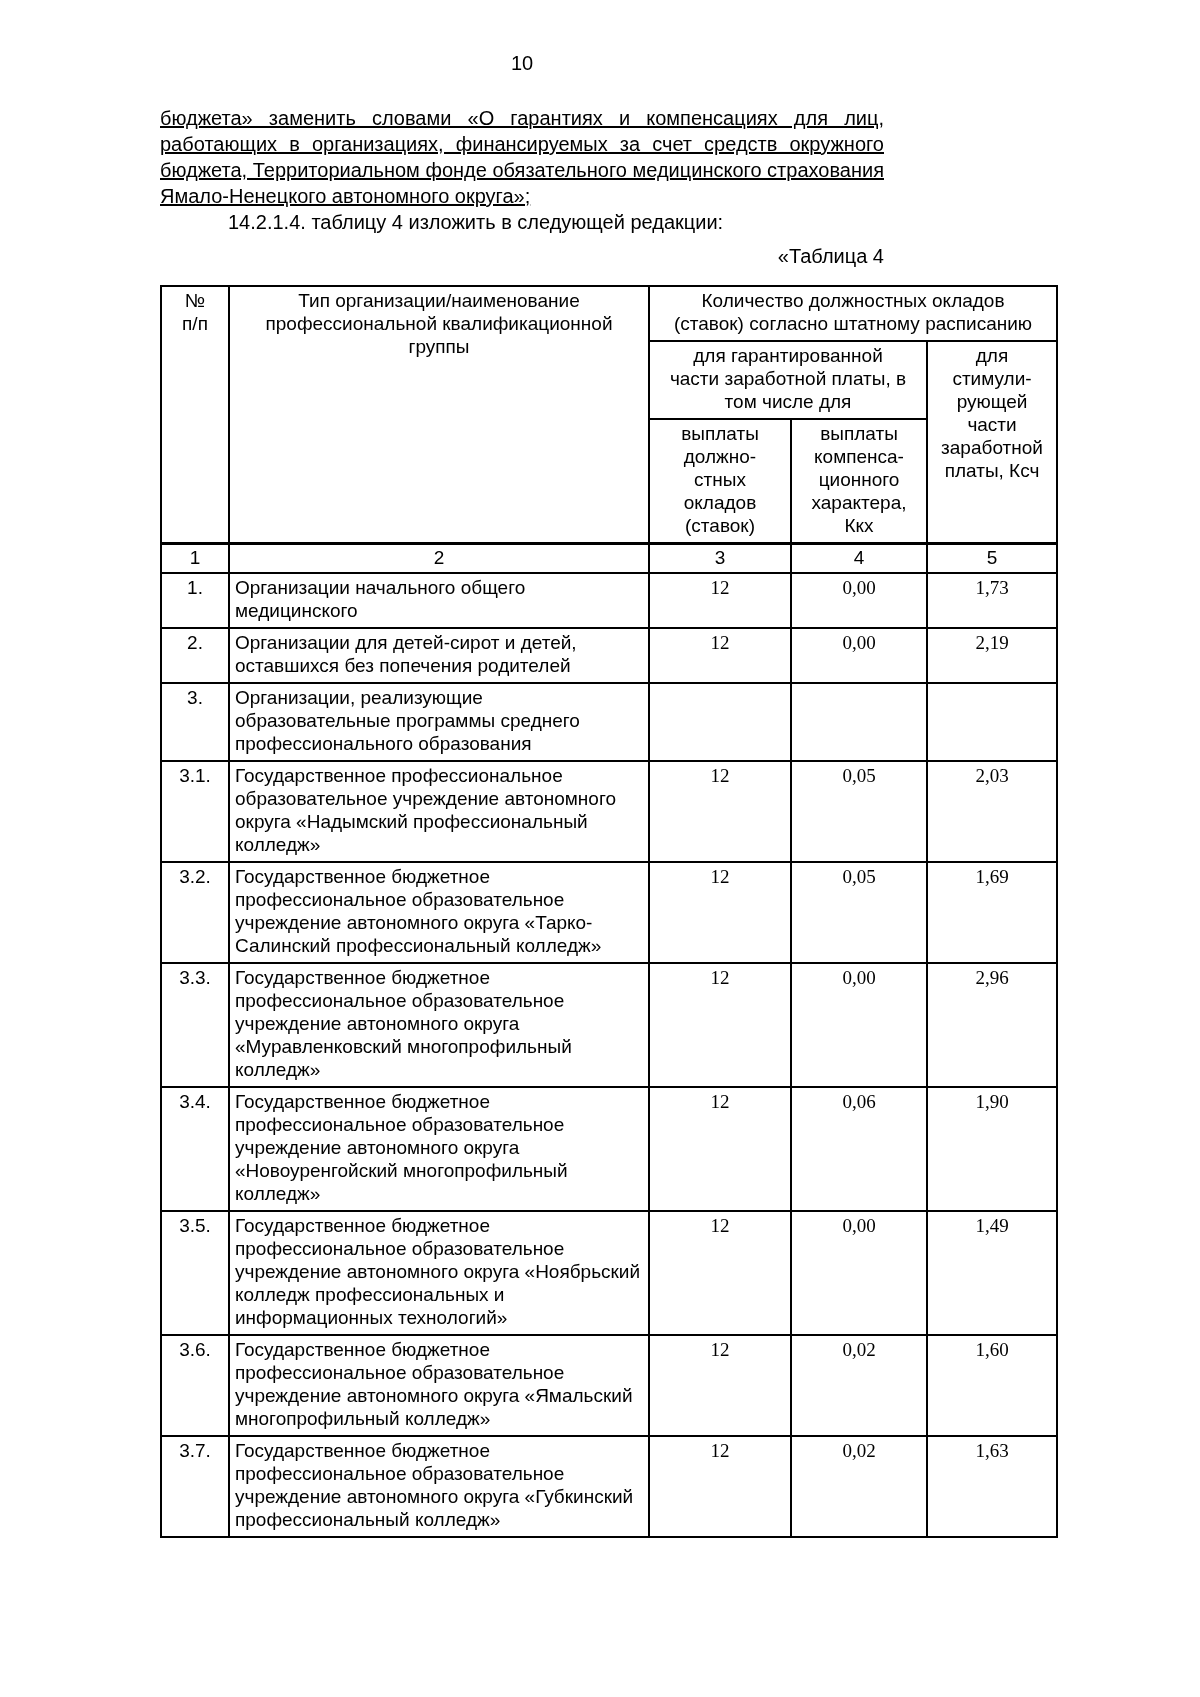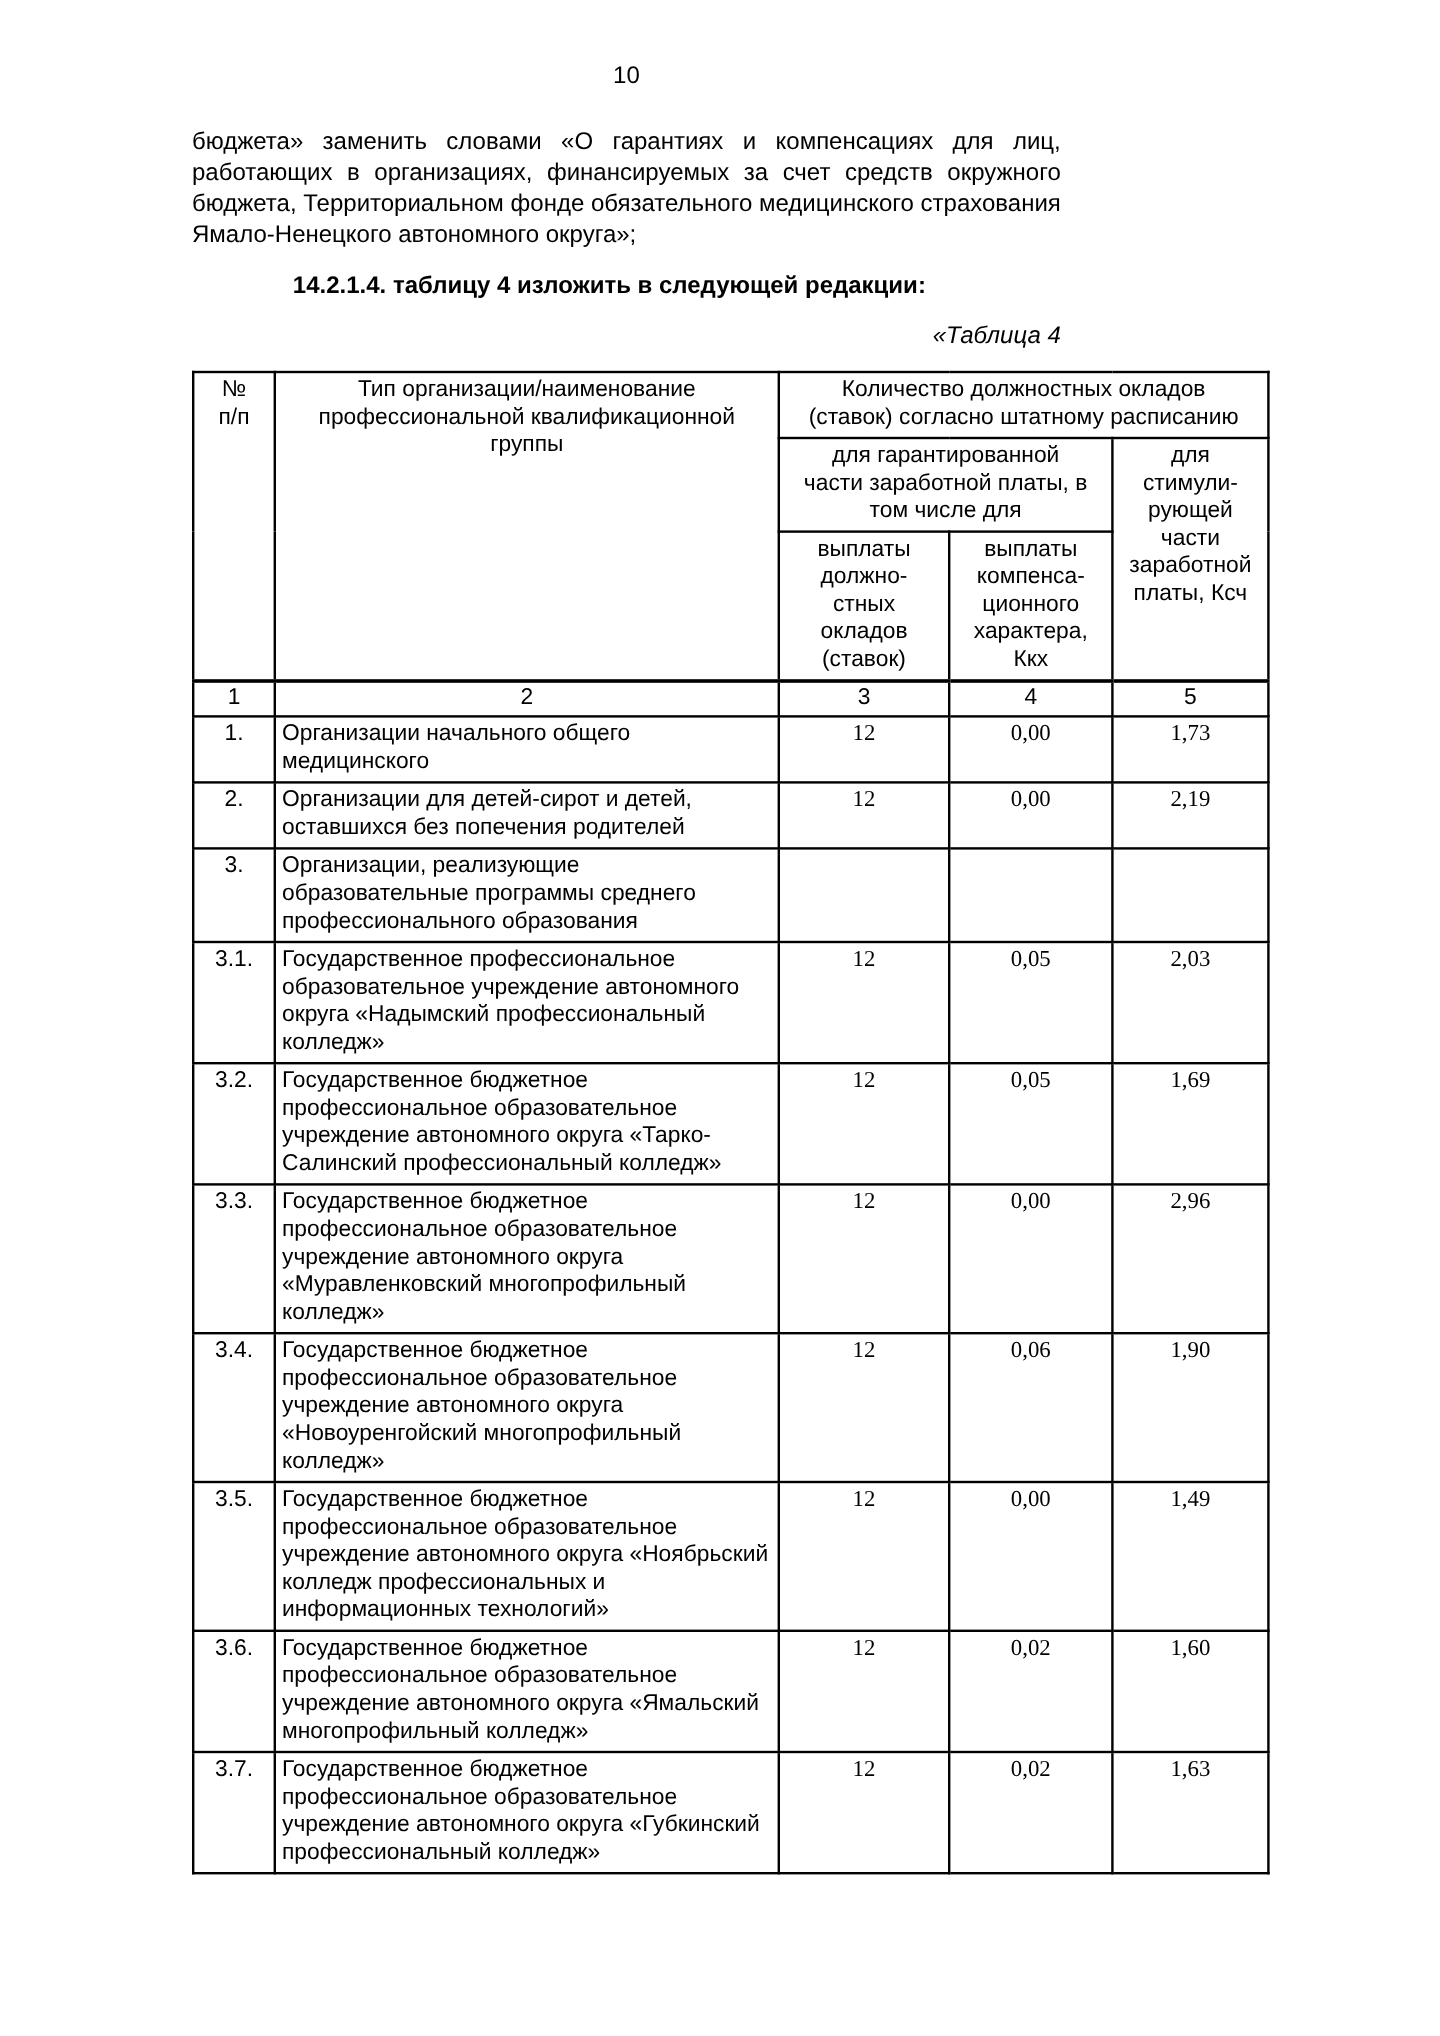--- a/index.html
+++ b/index.html
@@ -20,35 +20,34 @@
   .page-number {
     text-align: center;
     font-size: 20px;
     margin-bottom: 30px;
   }
   .body-text {
     margin: 0;
     font-size: 20px;
     line-height: 26px;
     text-align: justify;
+    text-decoration: underline;
   }
   .clause {
-    margin: 16px;
+    margin: 0;
     font-size: 20px;
     line-height: 26px;
     text-indent: 68px;
     text-align: justify;
-    font-weight: bold;
   }
   .table-caption {
     margin-top: 8px;
     font-size: 20px;
     line-height: 26px;
     text-align: right;
-    font-style: italic;
   }
   table.doc-table {
     margin-top: 16px;
     border-collapse: collapse;
     table-layout: fixed;
     width: 896px;
     font-size: 19px;
     line-height: 23px;
   }
   table.doc-table th,

